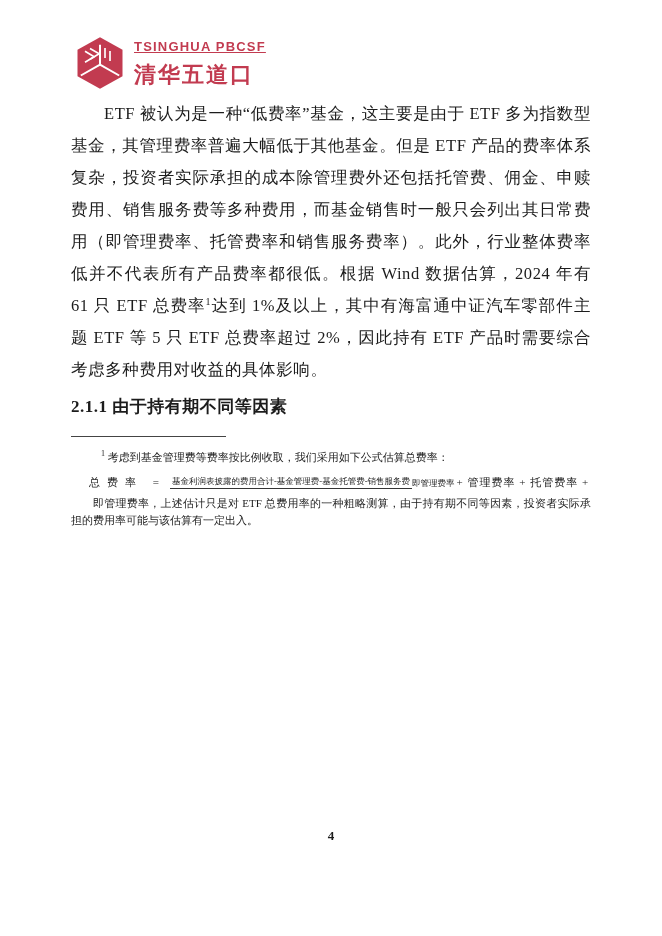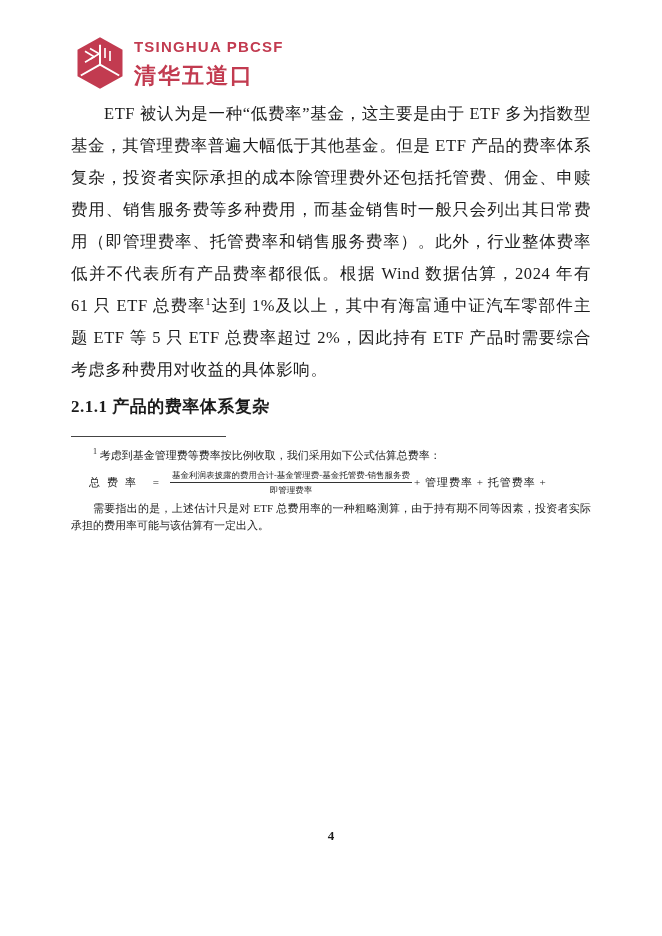--- a/index.html
+++ b/index.html
@@ -25,22 +25,23 @@
     display: flex;
     align-items: center;
     gap: 9px;
     margin: 36px 0 6px 4px;
   }
   .logo-icon { width: 50px; height: 54px; flex: 0 0 auto; }
   .logo-text { display: flex; flex-direction: column; line-height: 1.05; }
   .logo-en {
     font-family: "Liberation Sans", "DejaVu Sans", sans-serif;
     font-weight: bold;
-    font-size: 15px;
+    font-size: 13px;
     letter-spacing: 1.2px;
+    text-decoration: underline;
   }
   .logo-cn {
     font-family: "Liberation Sans", "DejaVu Sans", sans-serif;
     font-weight: bold;
     font-size: 22px;
     letter-spacing: 2px;
     margin-top: 10px;
   }
   
   .body-text { margin-top: 2px; }
@@ -72,37 +73,37 @@
   }
   .footnote-rule {
     width: 155px;
     border: none;
     border-top: 1px solid #444;
     margin: 0 0 6px 0;
   }
   .footnote-intro {
     text-indent: 2em;
     text-align: justify;
-    margin: 0;
+    margin: 8px;
   }
   .footnote-intro sup { font-size: 8px; }
   .formula-row {
     display: flex;
     align-items: center;
     margin: 5px 0 2px 0;
     white-space: nowrap;
   }
   .formula-lhs {
     letter-spacing: 7px;
     margin-left: 18px;
     margin-right: 2px;
   }
   .fraction {
     display: inline-flex;
-    flex-direction: column;
+    flex-direction: row;
     align-items: center;
     font-size: 8.5px;
     line-height: 12px;
     text-align: center;
     margin: 0 2px;
   }
   .fraction .numerator { border-bottom: 1px solid #333; padding: 0 2px 1px 2px; }
   .fraction .denominator { padding-top: 1px; }
   .formula-tail { letter-spacing: 1px; }
   .formula-wrap { margin: 0 0 4px 0; letter-spacing: 1px; }
@@ -140,37 +141,37 @@
       </svg>
       <div class="logo-text">
         <span class="logo-en" style="color:#C23B50">TSINGHUA PBCSF</span>
         <span class="logo-cn" style="color:#C23B50">清华五道口</span>
       </div>
     </div>
 
     <div class="body-text">
       <p class="para"><span>ETF 被认为是一种“低费率”基金，这主要是由于 ETF 多为指数型基金，其管理费率普遍大幅低于其他基金。但是 ETF 产品的费率体系复杂，投资者实际承担的成本除管理费外还包括托管费、佣金、申赎费用、销售服务费等多种费用，而基金销售时一般只会列出其日常费用（即管理费率、托管费率和销售服务费率）。此外，行业整体费率低并不代表所有产品费率都很低。根据 Wind 数据估算，2024 年有 61 只 ETF 总费率</span><sup class="fn-ref">1</sup><span>达到 1%及以上，其中有海富通中证汽车零部件主题 ETF 等 5 只 ETF 总费率超过 2%，因此持有 ETF 产品时需要综合考虑多种费用对收益的具体影响。</span></p>
 
-      <h3 class="section-heading">2.1.1 产品的费率体系复杂</h3>
+      <h3 class="section-heading">2.1.1 由于持有期不同等因素</h3>
 
 
     </div>
 
     <div class="footnote">
       <hr class="footnote-rule">
       <p class="footnote-intro"><sup>1</sup> <span>考虑到基金管理费等费率按比例收取，我们采用如下公式估算总费率：</span></p>
 
       <div class="formula-row">
         <span class="formula-lhs">总费率 =</span>
         <span class="fraction">
           <span class="numerator">基金利润表披露的费用合计-基金管理费-基金托管费-销售服务费</span>
           <span class="denominator">即管理费率</span>
         </span>
         <span class="formula-tail">+ 管理费率 + 托管费率 +</span>
       </div>
 
-      <p class="footnote-note">需要指出的是，上述估计只是对 ETF 总费用率的一种粗略测算，由于持有期不同等因素，投资者实际承担的费用率可能与该估算有一定出入。</p>
+      <p class="footnote-note">即管理费率，上述估计只是对 ETF 总费用率的一种粗略测算，由于持有期不同等因素，投资者实际承担的费用率可能与该估算有一定出入。</p>
     </div>
 
   </div>
 
   <div class="page-number">4</div>
 </div>
 
 </body></html>

